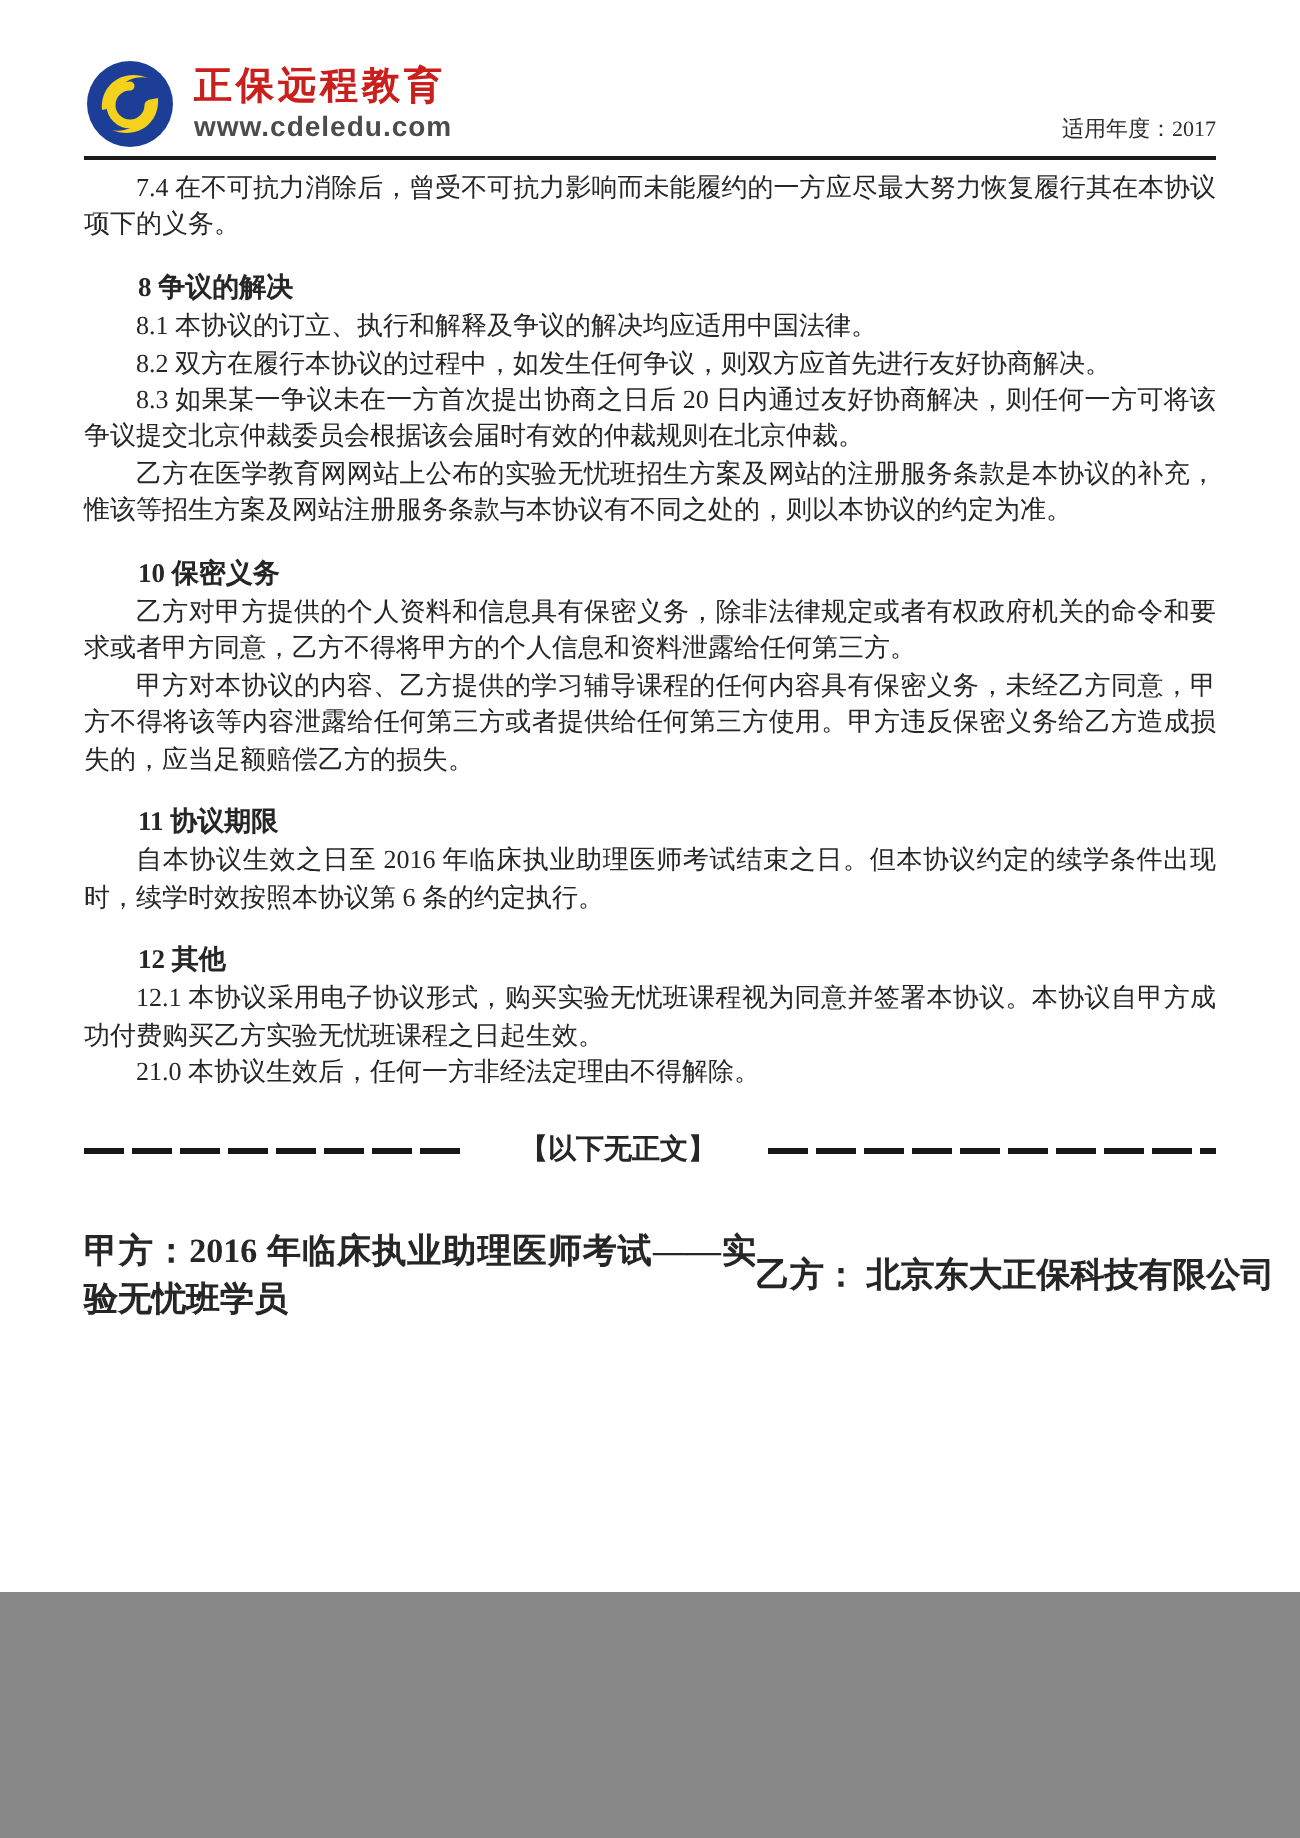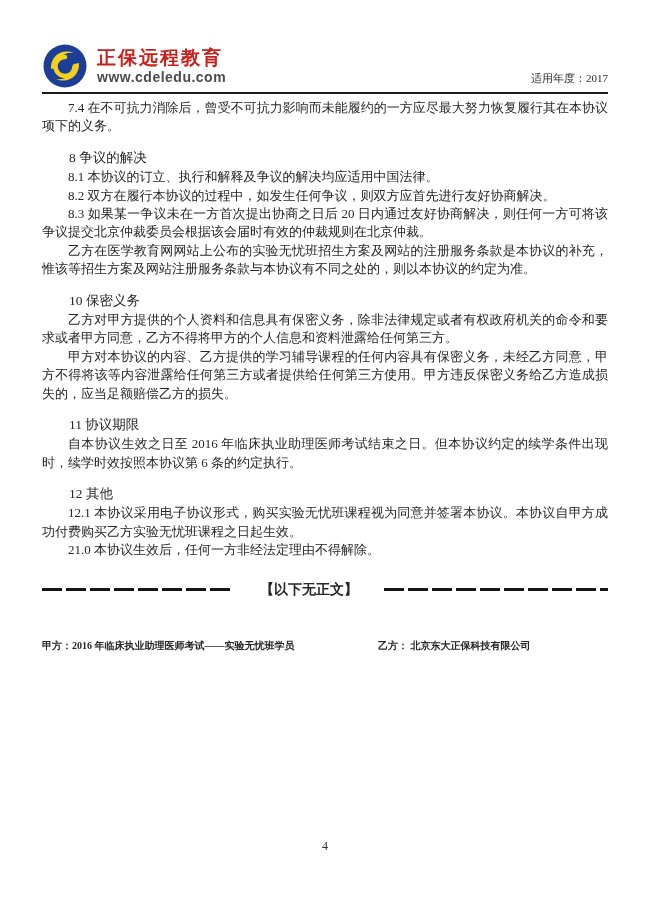--- a/index.html
+++ b/index.html
@@ -1,24 +1,24 @@
 <!DOCTYPE html>
 <html><head>
 <meta charset="utf-8">
 <style>
   html,body{margin:0;padding:0;background:#888;}
   *{box-sizing:border-box;}
   .page{
     position:relative;
-    width:650px;height:919px;
+    width:650px;height:796px;
     margin:0 auto;
     background:#ffffff;
     font-family:"Liberation Serif","DejaVu Serif",serif;
     color:#262626;
-    padding:43px 42px 0 42px;
+    padding:29px 42px 0 42px;
     overflow:hidden;
   }
   
   .header{
     display:flex;justify-content:space-between;align-items:flex-end;
     border-bottom:2px solid #1a1a1a;
     padding-bottom:3px;
   }
   .logo{display:flex;align-items:center;gap:9px;}
   .logo svg{display:block;}
@@ -28,29 +28,29 @@
   }
   .site{
     font-family:"Liberation Sans","DejaVu Sans",sans-serif;
     font-weight:bold;font-size:14px;color:#4c4c4c;letter-spacing:.5px;
   }
   .year{font-size:11px;color:#2d2d2d;padding-bottom:3px;white-space:nowrap;}
   
   .doc{margin-top:5px;font-size:13px;line-height:1.42;text-align:justify;}
   .para{margin:0;text-indent:2em;}
   .intro{margin-top:3px;}
-  .heading{font-weight:normal;font-size:13.5px;margin:12px 0 1px 0;padding-left:2em;}
+  .heading{font-weight:bold;font-size:13.5px;margin:12px 0 1px 0;padding-left:2em;}
   
   .divider{display:flex;align-items:center;margin-top:20px;gap:24px;}
   .dash{height:3px;background:repeating-linear-gradient(to right,#161616 0 20px,transparent 20px 24px);}
   .dash.left{width:192px;}
   .dash.right{flex:1;}
   .divider-label{font-weight:bold;font-size:14px;white-space:nowrap;padding:0 2px;}
   
-  .signature{display:flex;margin-top:39px;font-weight:bold;font-size:10px;}
+  .signature{display:flex;margin-top:28px;font-weight:bold;font-size:17px;align-items:center;}
   .party-a{width:336px;flex:none;}
   .party-b{flex:none;}
   
   .page-number{position:absolute;left:0;right:0;top:839px;text-align:center;font-size:12px;color:#2d2d2d;}
 </style>
 </head>
 <body>
 
 <div class="page">
 

